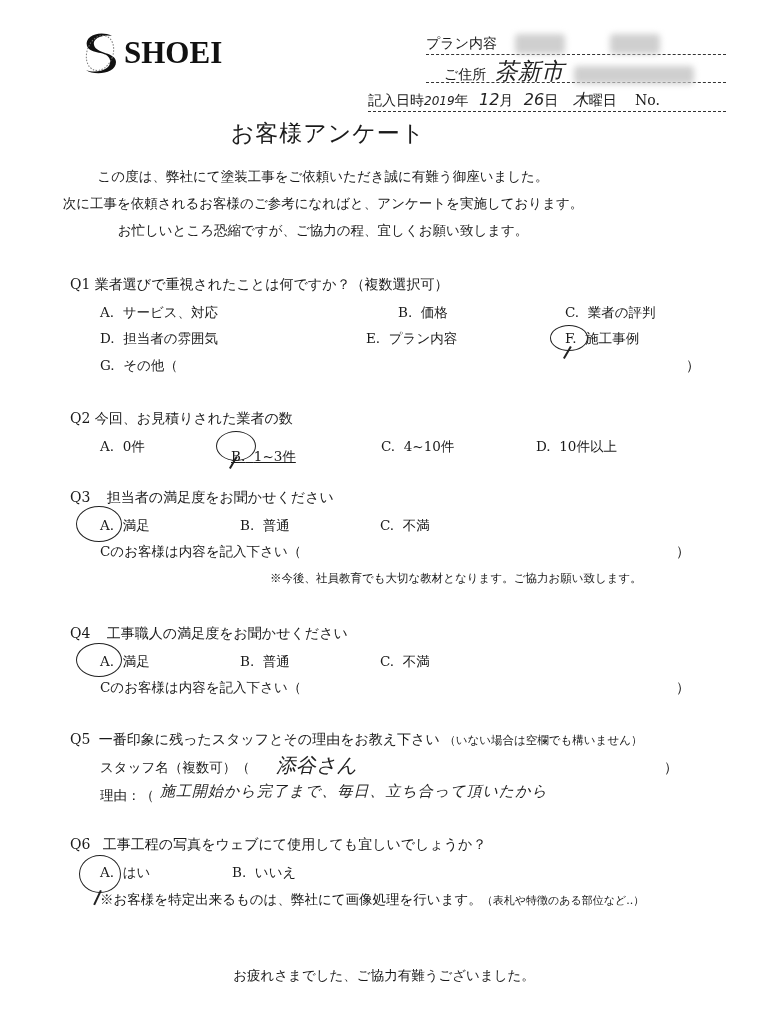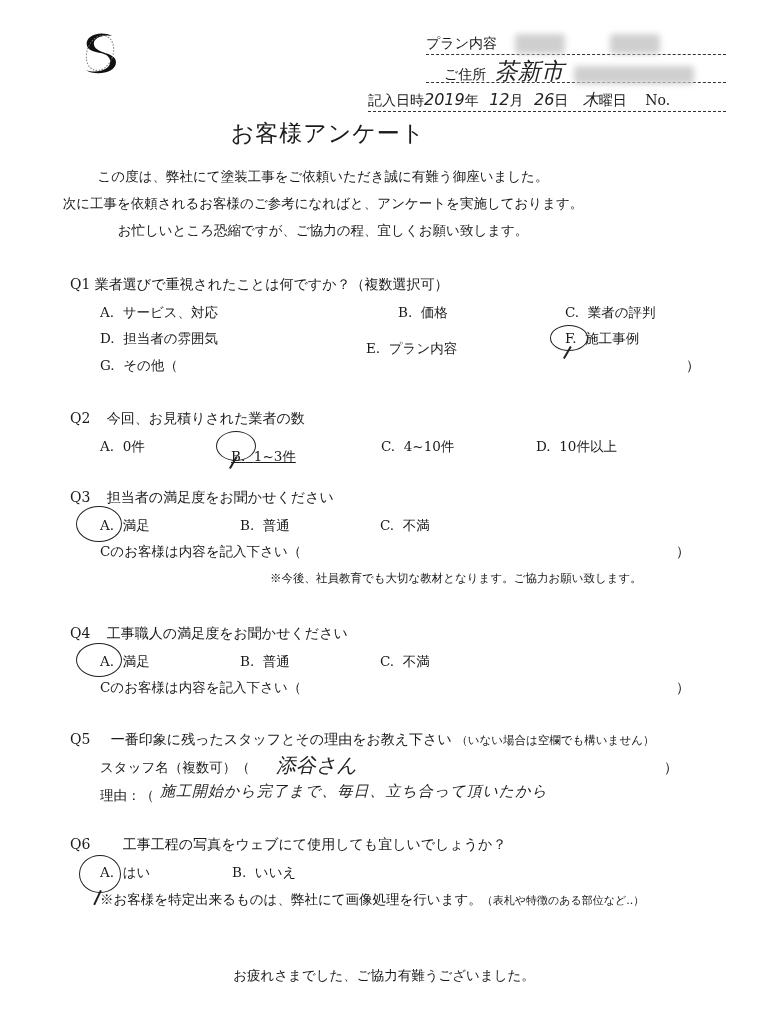--- a/index.html
+++ b/index.html
@@ -23,63 +23,64 @@
   .handwrite { font-family: "DejaVu Sans", sans-serif; font-style: italic; font-size: 20px; color: #1f1f1f; }
 </style>
 </head>
 <body>
 
 <div class="abs logo">
   <svg viewBox="0 0 44 46">
     <path d="M34 6 C22 0 6 6 9 16 C12 25 30 20 32 30 C34 40 18 44 8 40 C16 46 38 44 38 32 C38 22 18 24 16 15 C14 8 26 4 34 6 Z" fill="#111"></path>
     <ellipse cx="22" cy="23" rx="13" ry="18" fill="none" stroke="#777" stroke-width="1" stroke-dasharray="1.5 1.5" transform="rotate(20 22 23)"></ellipse>
   </svg>
+  <span class="logo-text">SHOEI</span>
 </div>
 
 <div class="abs hdr-line" style="left:426px; top:32px; width:300px;">
   <span>プラン内容</span>
   <span class="blur" style="width:50px; height:20px; vertical-align:middle; margin-left:14px;"></span>
   <span class="blur" style="width:50px; height:20px; vertical-align:middle; margin-left:40px;"></span>
 </div>
 <div class="abs hdr-line" style="left:426px; top:60px; width:300px;">
   <span style="margin-left:18px;">ご住所</span>
   <span class="hw" style="font-size:23px; margin-left:4px;">茶新市</span>
   <span class="blur" style="width:120px; height:18px; vertical-align:middle; margin-left:6px;"></span>
 </div>
 <div class="abs hdr-line" style="left:368px; top:89px; width:358px;">
-  <span>記入日時</span><span class="hw" style="font-size:16px;text-align:right;">2019</span><span>年</span>
+  <span>記入日時</span><span class="hw" style="font-size:12px;text-align:right;">2019</span><span>年</span>
   <span class="hw" style="font-size:16px; margin-left:6px;">12</span><span>月</span>
   <span class="hw" style="font-size:16px; margin-left:6px;">26</span><span>日</span>
   <span class="hw" style="font-size:16px; margin-left:10px;">木</span><span>曜日</span>
   <span style="margin-left:14px;">No.</span>
 </div>
 
 <div class="abs title">お客様アンケート</div>
 <div class="abs intro" style="top:168px;">この度は、弊社にて塗装工事をご依頼いただき誠に有難う御座いました。</div>
 <div class="abs intro" style="top:195px;">次に工事を依頼されるお客様のご参考になればと、アンケートを実施しております。</div>
 <div class="abs intro" style="top:222px;">お忙しいところ恐縮ですが、ご協力の程、宜しくお願い致します。</div>
 
 <div class="abs q" style="left:70px; top:276px;">
   <span>Q1</span>
   <span style="margin-left:0;">業者選びで重視されたことは何ですか？（複数選択可）</span>
 </div>
 <div class="abs opt" style="left:100px; top:304px;"><span>A.</span>&nbsp;&nbsp;<span>サービス、対応</span></div>
 <div class="abs opt" style="left:366px; top:304px;margin-left:32px;"><span>B.</span>&nbsp;&nbsp;<span>価格</span></div>
 <div class="abs opt" style="left:565px; top:304px;"><span>C.</span>&nbsp;&nbsp;<span>業者の評判</span></div>
 <div class="abs opt" style="left:100px; top:330px;"><span>D.</span>&nbsp;&nbsp;<span>担当者の雰囲気</span></div>
-<div class="abs opt" style="left:366px; top:340px;"><span>E.</span>&nbsp;&nbsp;<span>プラン内容</span></div>
+<div class="abs opt" style="left:366px; top:330px;"><span>E.</span>&nbsp;&nbsp;<span>プラン内容</span></div>
 <div class="abs opt" style="left:565px; top:330px;"><span>F.</span>&nbsp;&nbsp;<span>施工事例</span></div>
 <div class="circle" style="left:550px; top:325px; width:36px; height:24px;"></div>
 <div class="tail" style="left:570px; top:346px; height:14px; transform:rotate(30deg);"></div>
 <div class="abs opt" style="left:100px; top:357px;"><span>G.</span>&nbsp;&nbsp;<span>その他（</span></div>
 <div class="abs paren" style="left:686px; top:357px;">）</div>
 
 <div class="abs q" style="left:70px; top:410px;">
   <span>Q2</span>
-  <span style="margin-left:12px;">今回、お見積りされた業者の数</span>
+  <span style="margin-left:0;">今回、お見積りされた業者の数</span>
 </div>
 <div class="abs opt" style="left:100px; top:438px;"><span>A.</span>&nbsp;&nbsp;<span>0件</span></div>
 <div class="abs opt" style="left:231px; top:448px;text-decoration:underline;"><span>B.</span>&nbsp;&nbsp;<span>1~3件</span></div>
 <div class="circle" style="left:216px; top:431px; width:38px; height:28px;"></div>
 <div class="tail" style="left:236px; top:456px; height:14px; transform:rotate(30deg);"></div>
 <div class="abs opt" style="left:381px; top:438px;"><span>C.</span>&nbsp;&nbsp;<span>4~10件</span></div>
 <div class="abs opt" style="left:536px; top:438px;"><span>D.</span>&nbsp;&nbsp;<span>10件以上</span></div>
 
 <div class="abs q" style="left:70px; top:489px;">
   <span>Q3</span>
@@ -99,32 +100,32 @@
 </div>
 <div class="abs opt" style="left:100px; top:653px;"><span>A.</span>&nbsp;&nbsp;<span>満足</span></div>
 <div class="circle" style="left:76px; top:643px; width:44px; height:32px;"></div>
 <div class="abs opt" style="left:240px; top:653px;"><span>B.</span>&nbsp;&nbsp;<span>普通</span></div>
 <div class="abs opt" style="left:380px; top:653px;"><span>C.</span>&nbsp;&nbsp;<span>不満</span></div>
 <div class="abs opt" style="left:100px; top:679px;">Cのお客様は内容を記入下さい（</div>
 <div class="abs paren" style="left:676px; top:679px;">）</div>
 
 <div class="abs q" style="left:70px; top:731px;">
   <span>Q5</span>
-  <span style="margin-left:16px;">一番印象に残ったスタッフとその理由をお教え下さい</span>
+  <span style="margin-left:4px;">一番印象に残ったスタッフとその理由をお教え下さい</span>
   <span style="font-size:11.5px;">（いない場合は空欄でも構いません）</span>
 </div>
 <div class="abs opt" style="left:100px; top:759px;">スタッフ名（複数可）（</div>
 <div class="abs handwrite" style="left:276px; top:752px;">添谷さん</div>
 <div class="abs paren" style="left:664px; top:759px;">）</div>
 <div class="abs opt" style="left:100px; top:787px;">理由：（</div>
 <div class="abs handwrite" style="left:160px; top:782px; font-size:15px; letter-spacing:1px;">施工開始から完了まで、毎日、立ち合って頂いたから</div>
 
 <div class="abs q" style="left:70px; top:836px;">
   <span>Q6</span>
-  <span style="margin-left:28px;">工事工程の写真をウェブにて使用しても宜しいでしょうか？</span>
+  <span style="margin-left:8px;">工事工程の写真をウェブにて使用しても宜しいでしょうか？</span>
 </div>
 <div class="abs opt" style="left:100px; top:864px;"><span>A.</span>&nbsp;&nbsp;<span>はい</span></div>
 <div class="circle" style="left:79px; top:855px; width:40px; height:36px;"></div>
 <div class="tail" style="left:100px; top:890px; height:16px; transform:rotate(25deg);"></div>
 <div class="abs opt" style="left:232px; top:864px;"><span>B.</span>&nbsp;&nbsp;<span>いいえ</span></div>
 <div class="abs opt" style="left:100px; top:891px;">
   <span>※お客様を特定出来るものは、弊社にて画像処理を行います。</span><span style="font-size:11px;">（表札や特徴のある部位など..）</span>
 </div>
 
 <div class="abs" style="left:0; width:768px; top:967px; text-align:center; font-size:13.5px;">お疲れさまでした、ご協力有難うございました。</div>

